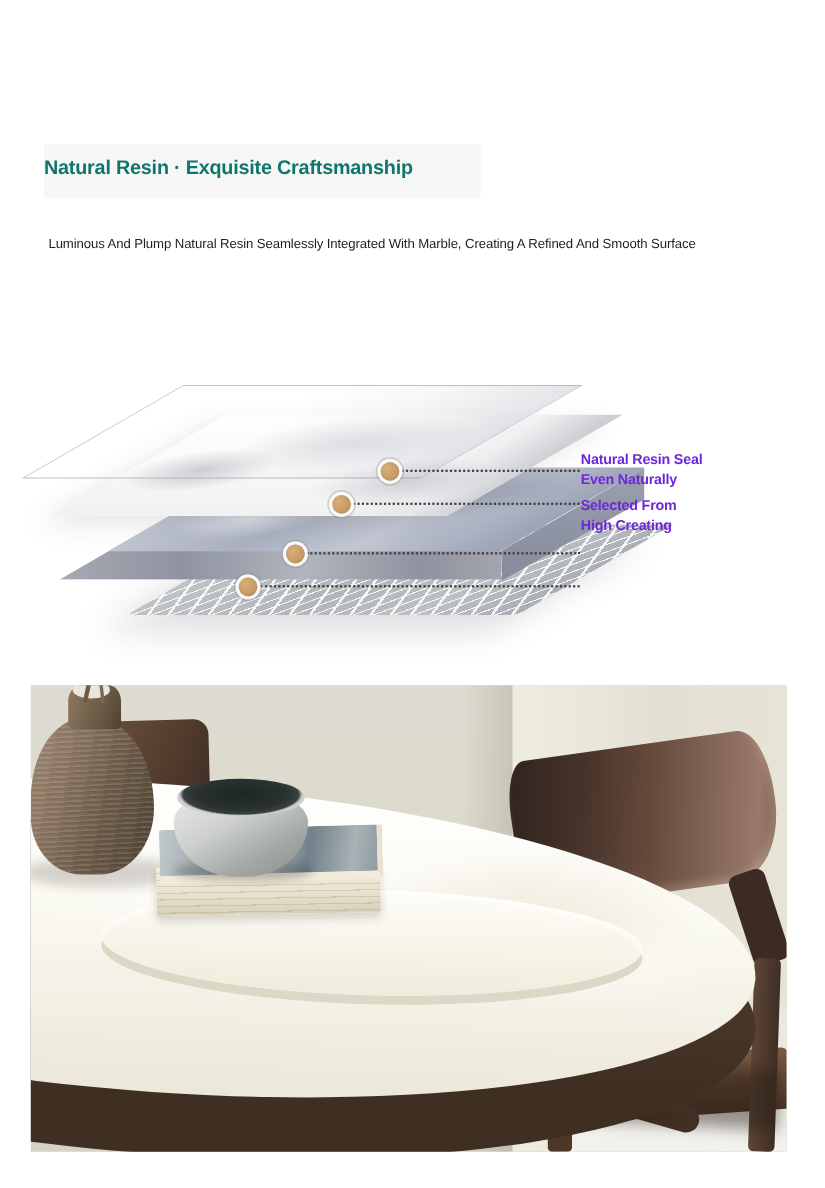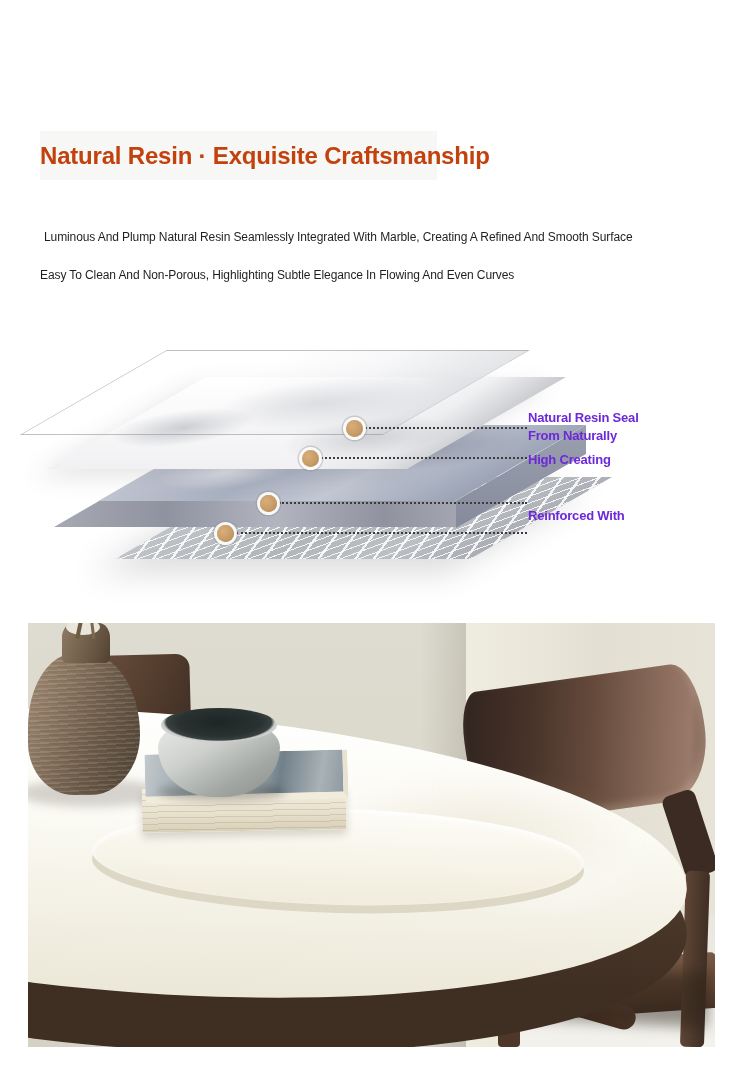--- a/index.html
+++ b/index.html
@@ -2,22 +2,22 @@
 <html><head>
 <meta charset="utf-8">
 <style>
   html,body{margin:0;padding:0;background:#ffffff;}
   #app{position:relative;width:750px;height:1080px;margin:0 auto;background:#ffffff;overflow:hidden;
        font-family:"Liberation Sans",sans-serif;}
   .abs{position:absolute;}
 
   
   .title-bg{left:40px;top:131px;width:397px;height:49px;background:#f7f7f5;}
-  .title{left:40px;top:142px;font-size:24px;font-weight:700;color:#c2410c;letter-spacing:-0.2px;white-space:nowrap;}
-  .sub{font-size:12px;font-weight:400;color:#1f1f1f;letter-spacing:-0.1px;white-space:nowrap;margin-top:16px;}
+  .title{left:40px;top:142px;font-size:18px;font-weight:700;color:#0f766e;letter-spacing:-0.2px;white-space:nowrap;}
+  .sub{font-size:12px;font-weight:400;color:#1f1f1f;letter-spacing:-0.1px;white-space:nowrap;}
   .sub1{left:44px;top:214px;}
   .sub2{left:40px;top:252px;}
 
   
   .layer{transform-origin:0 0;transform:skewX(-60deg);}
   .mesh{left:257px;top:477px;width:355px;height:82px;z-index:1;
     background:
       repeating-linear-gradient(45deg, rgba(255,255,255,.85) 0 2px, rgba(255,255,255,0) 2px 13px),
       repeating-linear-gradient(-45deg, rgba(255,255,255,.85) 0 2px, rgba(255,255,255,0) 2px 13px),
       linear-gradient(100deg,#c0c3c8 0%,#b2b5ba 45%,#bcbfc4 75%,#aaadb3 100%);
@@ -121,21 +121,20 @@
     background:radial-gradient(ellipse at 50% 42%, #1e2525 0%, #2a3131 50%, #384040 64%, #c8cbc8 68%, #e6e8e5 84%, #d2d5d2 100%);}
 </style>
 </head>
 <body>
 
 <div id="app">
 
   <div class="abs title-bg"></div>
   <div class="abs title">Natural Resin · Exquisite Craftsmanship</div>
   <div class="abs sub sub1">Luminous And Plump Natural Resin Seamlessly Integrated With Marble, Creating A Refined And Smooth Surface</div>
-  <div class="abs sub sub2">Easy To Clean And Non-Porous, Highlighting Subtle Elegance In Flowing And Even Curves</div>
 
   <div>
     <div class="abs layer mesh"></div>
     <div class="abs slab-front"></div>
     <div class="abs slab-side"></div>
     <div class="abs layer slab-top"></div>
     <div class="abs layer marble"></div>
     <div class="abs layer resin"></div>
 
     <div class="abs leader" style="left:365px;top:427px;width:162px;"></div>
@@ -143,27 +142,27 @@
     <div class="abs leader" style="left:279px;top:502px;width:248px;"></div>
     <div class="abs leader" style="left:236px;top:532px;width:291px;"></div>
 
     <div class="abs dot" style="left:346px;top:420px;"></div>
     <div class="abs dot" style="left:302px;top:450px;"></div>
     <div class="abs dot" style="left:260px;top:495px;"></div>
     <div class="abs dot" style="left:217px;top:525px;"></div>
 
     <div class="abs callout" style="top:409px;">
       <div>Natural Resin Seal</div>
-      <div>From Naturally</div>
+      <div>Even Naturally</div>
     </div>
     <div class="abs callout" style="top:451px;">
+      <div>Selected From</div>
       <div>High Creating</div>
     </div>
     <div class="abs callout" style="top:507px;">
-      <div>Reinforced With</div>
     </div>
   </div>
 
   <div class="abs photo">
     <div class="abs wall"></div>
     <div class="abs corner-shadow"></div>
     <div class="abs column"></div>
     <div class="abs wall-right"></div>
 
     <div class="abs chair-left"></div>

